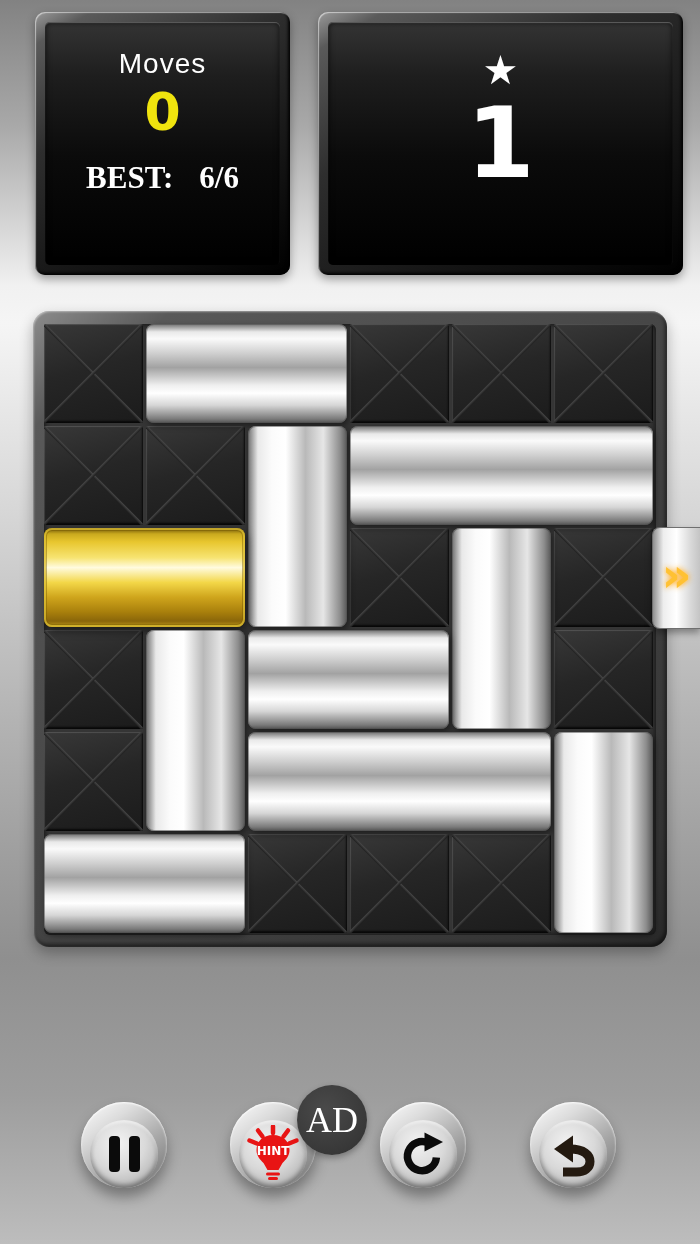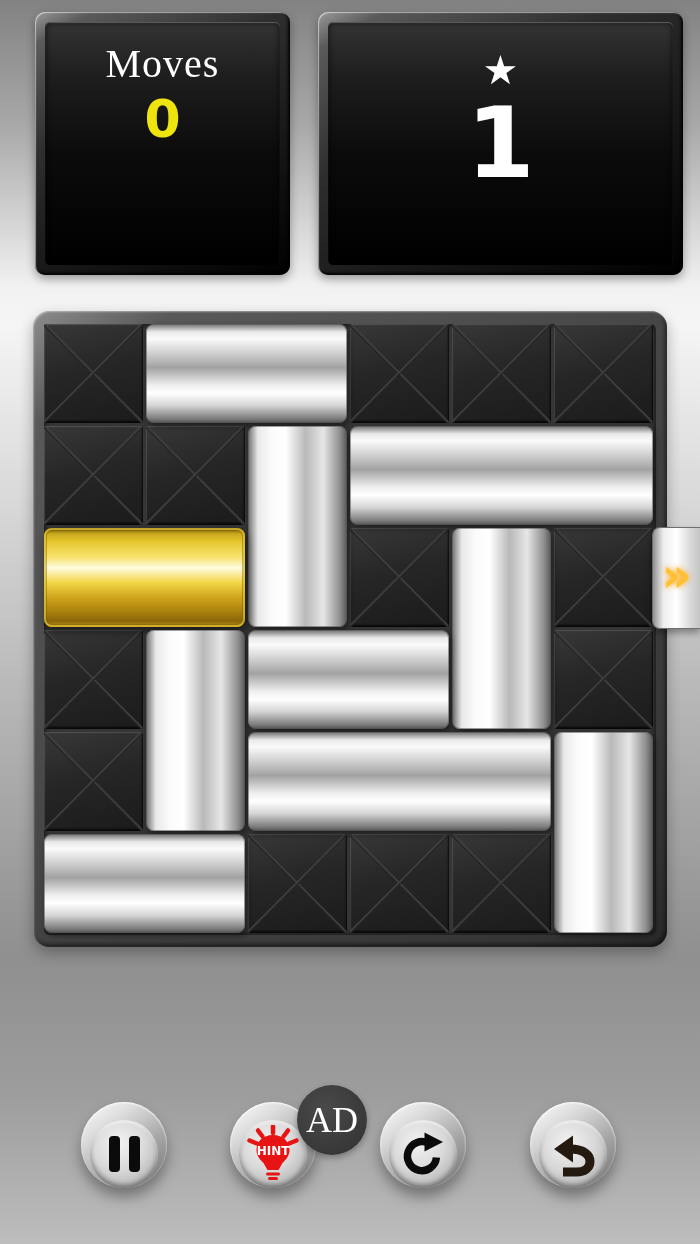--- a/index.html
+++ b/index.html
@@ -15,21 +15,21 @@
     box-shadow:inset 1px 1px 1px rgba(255,255,255,.55), inset -2px -2px 3px rgba(0,0,0,.9), 0 4px 10px rgba(0,0,0,.35);
   }
   .panel-screen{
     width:100%;height:100%;border-radius:5px;box-sizing:border-box;
     background:linear-gradient(180deg,#343434 0%,#1e1e1e 22%,#0b0b0b 55%,#000 100%);
     box-shadow:inset 0 1px 1px rgba(255,255,255,.28), inset 0 0 6px rgba(0,0,0,.8);
     display:flex;flex-direction:column;align-items:center;color:#fff;
   }
   #panel-moves{left:35px;top:12px;width:235px;height:243px;}
   #panel-level{left:318px;top:12px;width:345px;height:243px;}
-  .moves-label{font-family:Liberation Serif, serif;font-size:40px;margin-top:18px;letter-spacing:1px;}
+  .moves-label{font-family:Liberation Sans, sans-serif;font-size:28px;margin-top:26px;letter-spacing:1px;}
   .moves-value{font-size:52px;font-weight:bold;color:#f0e40e;margin-top:6px;line-height:1;}
   .best-row{display:flex;gap:26px;margin-top:22px;font-family:"Liberation Serif","DejaVu Serif",serif;font-weight:bold;font-size:31px;}
   .star{font-size:40px;margin-top:28px;line-height:1;}
   .level-value{font-size:98px;font-weight:bold;line-height:1.05;margin-top:2px;}
   
   #board{
     position:absolute;left:33px;top:311px;width:634px;height:636px;border-radius:16px;box-sizing:border-box;
     background:linear-gradient(140deg,#8c8c8c 0%,#595959 10%,#474747 45%,#353535 90%,#2a2a2a 100%);
     box-shadow:inset 1px 1px 2px rgba(255,255,255,.45), inset -2px -3px 4px rgba(0,0,0,.55), 0 6px 14px rgba(0,0,0,.30);
   }
@@ -94,20 +94,24 @@
     box-shadow:0 3px 6px rgba(0,0,0,.3);
   }
 </style>
 </head>
 <body>
 
 <div class="panel" id="panel-moves">
   <div class="panel-screen">
     <div class="moves-label">Moves</div>
     <div class="moves-value">0</div>
+    <div class="best-row">
+      <span>BEST:</span>
+      <span>6/6</span>
+    </div>
   </div>
 </div>
 
 <div class="panel" id="panel-level">
   <div class="panel-screen">
     <div class="star">★</div>
     <div class="level-value">1</div>
   </div>
 </div>
 

